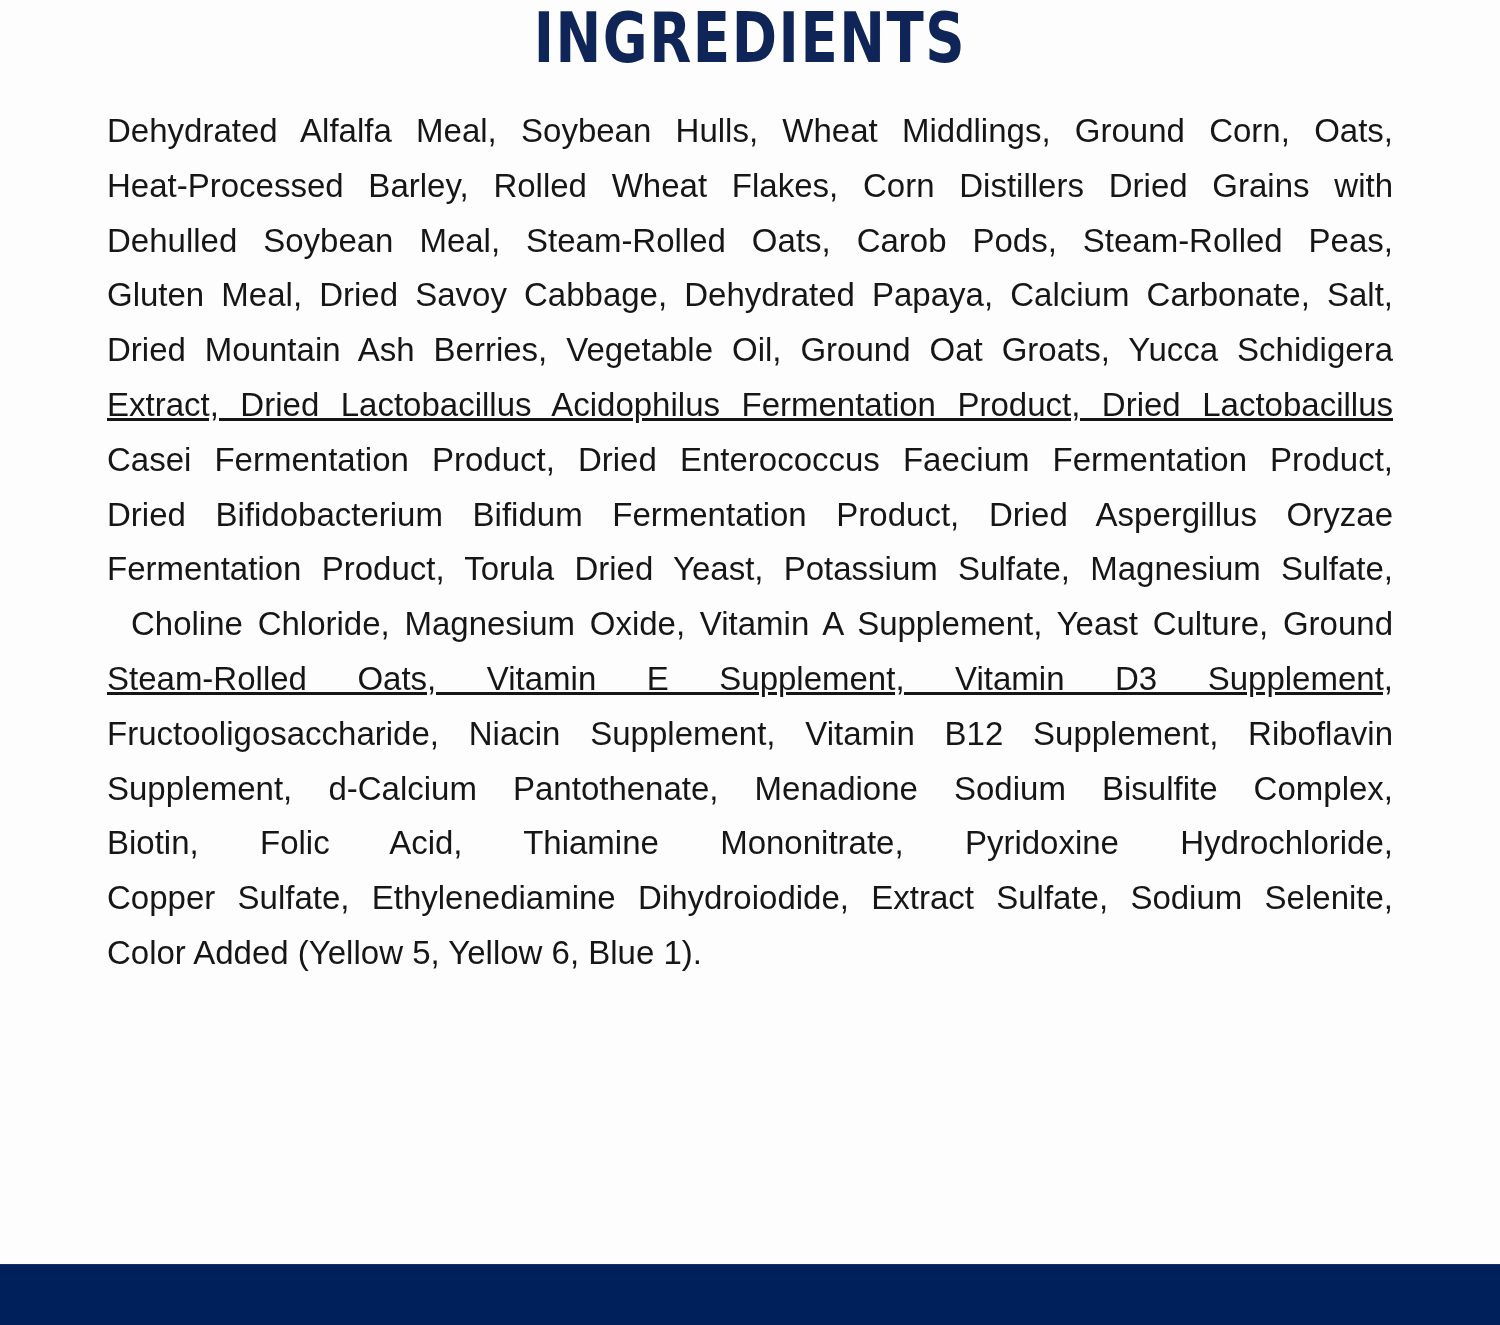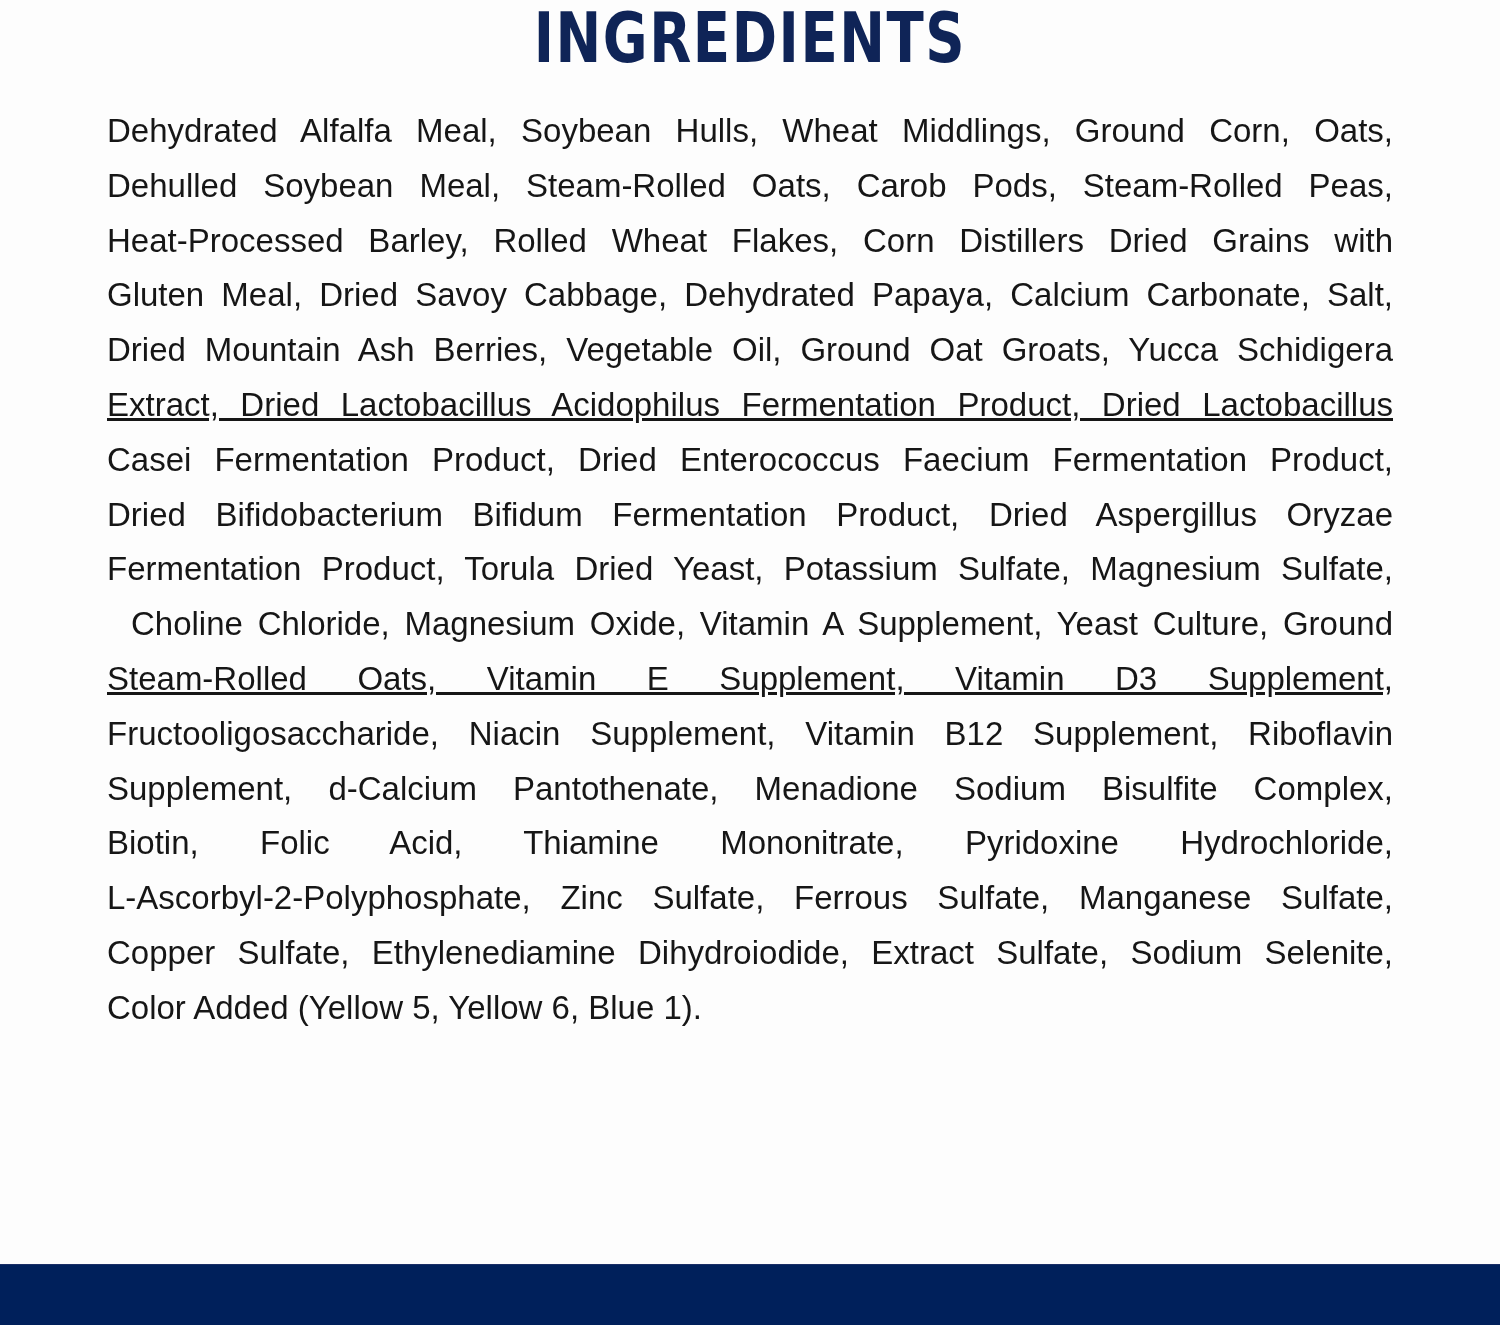--- a/index.html
+++ b/index.html
@@ -38,31 +38,30 @@
     border-top: 1px solid #1a2e66;
   }
 </style>
 </head>
 <body>
 
 <div class="title">INGREDIENTS</div>
 
 <div class="body-text">
   <div class="line" style="white-space: normal; overflow: hidden;">Dehydrated Alfalfa Meal, Soybean Hulls, Wheat Middlings, Ground Corn, Oats,</div>
+  <div class="line" style="white-space: normal; overflow: hidden;">Heat-Processed Barley, Rolled Wheat Flakes, Corn Distillers Dried Grains with</div>
   <div class="line" style="white-space: normal; overflow: hidden;">Dehulled Soybean Meal, Steam-Rolled Oats, Carob Pods, Steam-Rolled Peas,</div>
-  <div class="line" style="white-space: normal; overflow: hidden;">Heat-Processed Barley, Rolled Wheat Flakes, Corn Distillers Dried Grains with</div>
   <div class="line" style="white-space: normal; overflow: hidden;">Gluten Meal, Dried Savoy Cabbage, Dehydrated Papaya, Calcium Carbonate, Salt,</div>
   <div class="line" style="white-space: normal; overflow: hidden;">Dried Mountain Ash Berries, Vegetable Oil, Ground Oat Groats, Yucca Schidigera</div>
   <div class="line" style="white-space: normal; overflow: hidden; text-decoration: underline;">Extract, Dried Lactobacillus Acidophilus Fermentation Product, Dried Lactobacillus</div>
   <div class="line" style="white-space: normal; overflow: hidden;">Casei Fermentation Product, Dried Enterococcus Faecium Fermentation Product,</div>
   <div class="line" style="white-space: normal; overflow: hidden;">Dried Bifidobacterium Bifidum Fermentation Product, Dried Aspergillus Oryzae</div>
   <div class="line" style="white-space: normal; overflow: hidden;">Fermentation Product, Torula Dried Yeast, Potassium Sulfate, Magnesium Sulfate,</div>
   <div class="line" style="white-space: normal; overflow: hidden; margin-left: 24px;">Choline Chloride, Magnesium Oxide, Vitamin A Supplement, Yeast Culture, Ground</div>
   <div class="line" style="white-space: normal; overflow: hidden; text-decoration: underline;">Steam-Rolled Oats, Vitamin E Supplement, Vitamin D3 Supplement,</div>
   <div class="line" style="white-space: normal; overflow: hidden;">Fructooligosaccharide, Niacin Supplement, Vitamin B12 Supplement, Riboflavin</div>
   <div class="line" style="white-space: normal; overflow: hidden;">Supplement, d-Calcium Pantothenate, Menadione Sodium Bisulfite Complex,</div>
   <div class="line" style="white-space: normal; overflow: hidden;">Biotin, Folic Acid, Thiamine Mononitrate, Pyridoxine Hydrochloride,</div>
-  <div class="line" style="white-space: normal; overflow: hidden;">L-Ascorbyl-2-Polyphosphate, Zinc Sulfate, Ferrous Sulfate, Manganese Sulfate,</div>
   <div class="line" style="white-space: normal; overflow: hidden;">Copper Sulfate, Ethylenediamine Dihydroiodide, Extract Sulfate, Sodium Selenite,</div>
   <div class="line last" style="white-space: normal; overflow: hidden;">Color Added (Yellow 5, Yellow 6, Blue 1).</div>
 </div>
 
 <div class="footer-bar"></div>
 
 </body></html>

